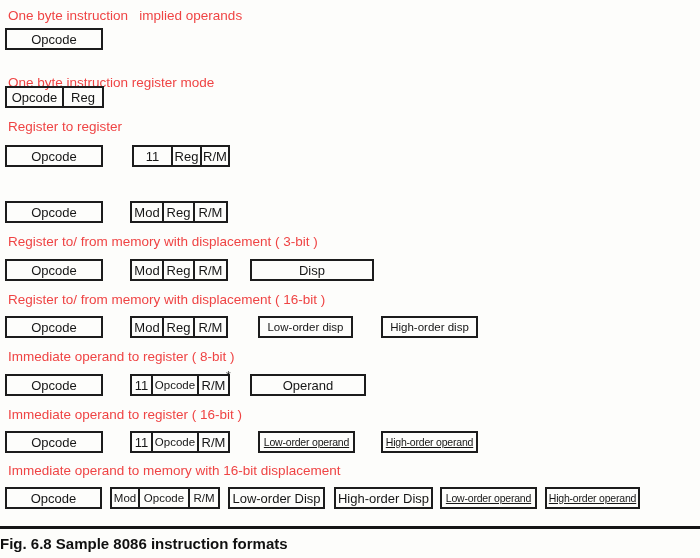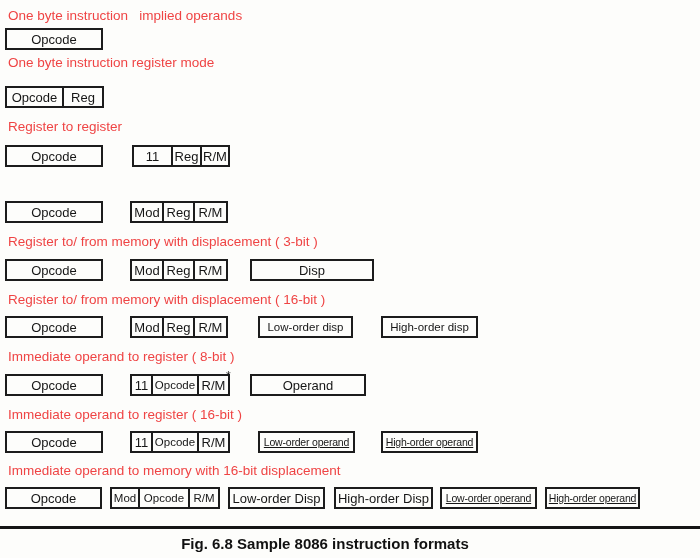--- a/index.html
+++ b/index.html
@@ -28,34 +28,34 @@
     font-size:13px;
   }
   .cell:not(:last-child){ border-right:2px solid #1c1c1c; }
   .cell:last-child { flex:1; }
   .sm  { font-size:11.5px; }
   .xsm { font-size:10.5px; letter-spacing:-0.2px;text-decoration:underline; }
   .mark { position:absolute; font-size:12px; color:#1c1c1c; }
   .rule { position:absolute; left:0; top:526px; width:700px; height:3px; background:#151515; }
   .caption {
     position:absolute; top:535px; left:0; width:650px;
-    text-align:center; font-weight:bold; font-size:15px; color:#111;
+    text-align:left; font-weight:bold; font-size:15px; color:#111;
   }
 </style>
 </head>
 <body>
 
 <div class="page">
 
   <div class="label" style="top:8px">One byte instruction   implied operands</div>
   <div class="fbox" style="left:5px; top:28px; width:98px">
     <span>Opcode</span>
   </div>
 
-  <div class="label" style="top:55px">One byte instruction register mode</div>
+  <div class="label" style="top:75px">One byte instruction register mode</div>
   <div class="fbox group" style="left:5px; top:86px; width:99px">
     <span class="cell" style="width:57px">Opcode</span>
     <span class="cell">Reg</span>
   </div>
 
   <div class="label" style="top:119px">Register to register</div>
   <div class="fbox" style="left:5px; top:145px; width:98px">
     <span>Opcode</span>
   </div>
   <div class="fbox group" style="left:132px; top:145px; width:98px">

